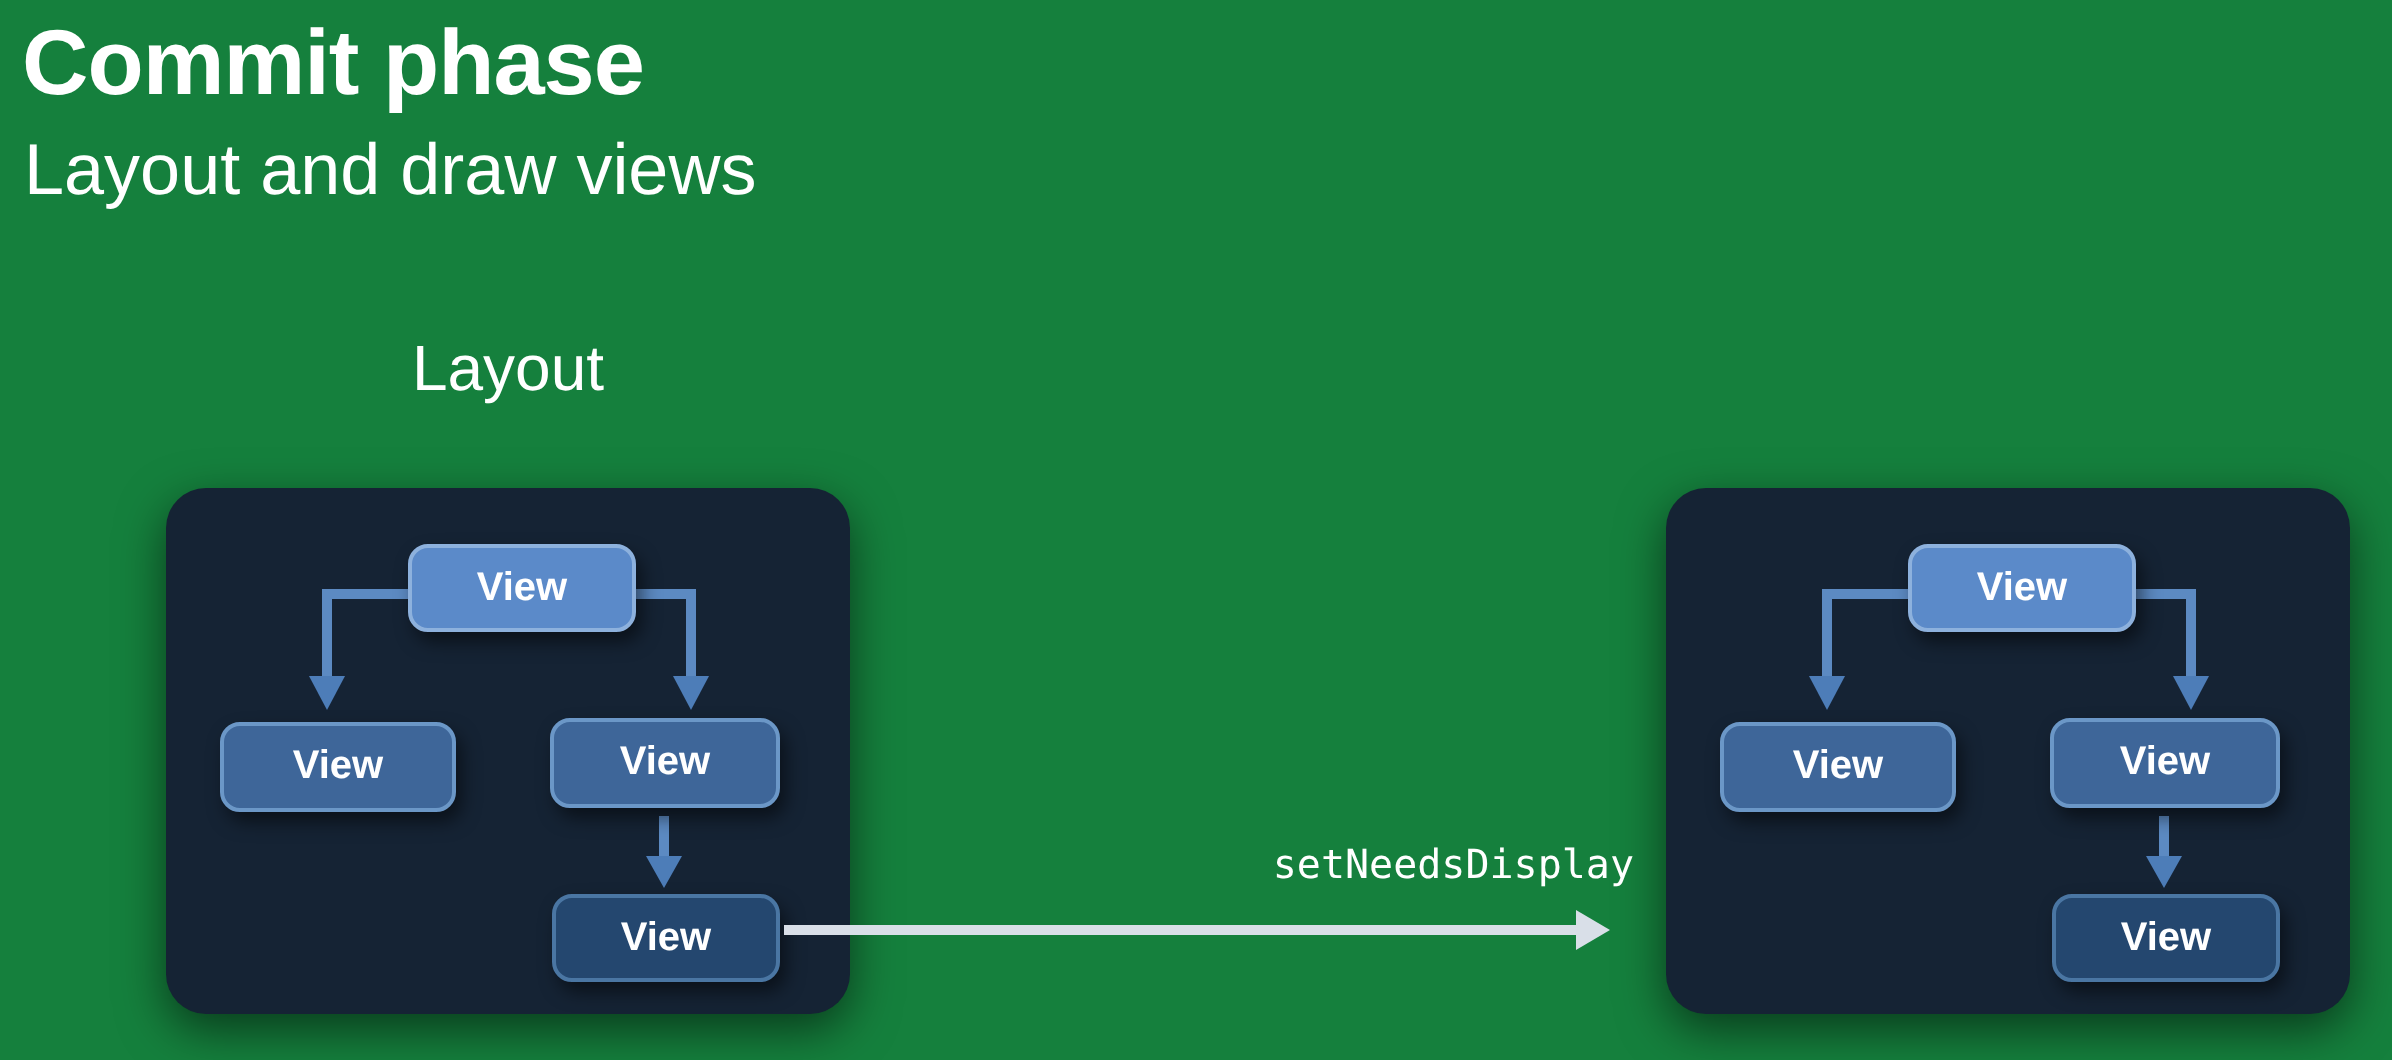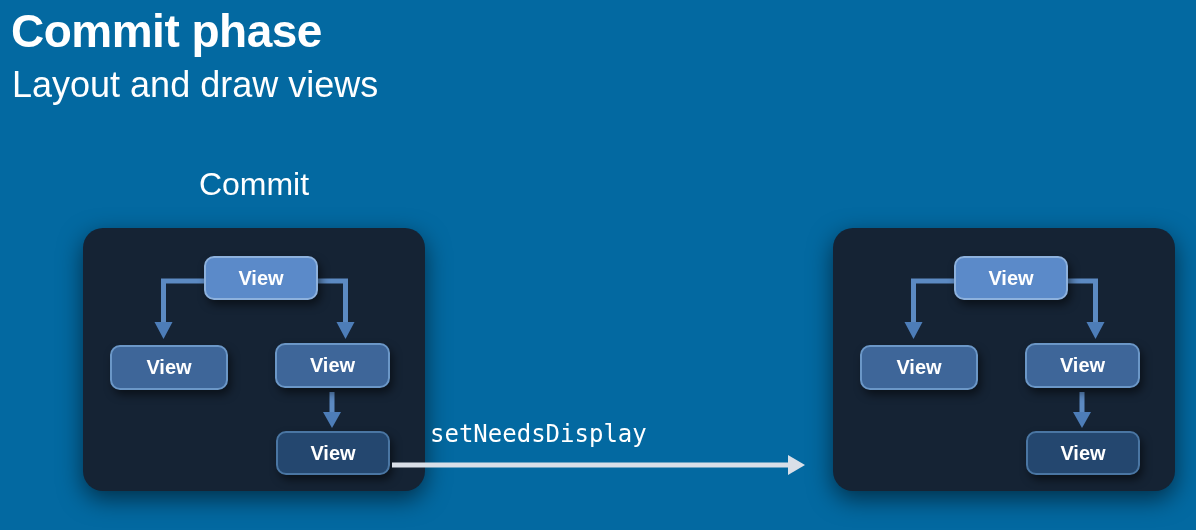--- a/index.html
+++ b/index.html
@@ -1,38 +1,38 @@
 <!DOCTYPE html>
 <html><head>
 <meta charset="utf-8">
 <style>
   * { margin: 0; padding: 0; box-sizing: border-box; }
   html, body { width: 1196px; height: 530px; background: #000; overflow: hidden; }
   body { font-family: "Liberation Sans", sans-serif; color: #fff; position: relative; }
 
-  .slide { position: absolute; inset: 0; background: #0369a1; }
+  .slide { position: absolute; inset: 0; background: #15803d; }
 
   .slide-title {
     position: absolute; left: 11px; top: 4px;
     font-size: 46px; font-weight: 700; letter-spacing: -0.5px; color: #fff;
   }
   .slide-subtitle {
     position: absolute; left: 12px; top: 64px;
     font-size: 36px; font-weight: 400; color: #fff;
   }
 
   .section-title {
     position: absolute; top: 166px; width: 342px;
     font-size: 32px; font-weight: 400; text-align: center; color: #fff;
   }
   .section-title.layout { left: 83px; }
   .section-title.draw   { left: 833px; }
 
   .panel {
-    position: absolute; top: 228px; width: 342px; height: 263px;
+    position: absolute; top: 244px; width: 342px; height: 263px;
     background: #152334; border-radius: 20px;
     box-shadow: 0 8px 24px rgba(0,0,0,0.55);
   }
   .panel.left  { left: 83px; }
   .panel.right { left: 833px; }
 
   .view-box {
     position: absolute; display: flex; align-items: center; justify-content: center;
     border-radius: 10px; font-size: 20px; font-weight: 700; color: #fff;
     box-shadow: 3px 5px 9px rgba(0,0,0,0.5);
@@ -57,33 +57,33 @@
   .tree-arrows { position: absolute; inset: 0; width: 342px; height: 263px; pointer-events: none; }
   .tree-arrows path { stroke: #5c8ac2; stroke-width: 5; fill: none; }
   .tree-arrows polygon { fill: #4d7db8; }
 
   .transition-arrow-svg { position: absolute; left: 392px; top: 452px; width: 414px; height: 26px; }
   .transition-arrow-svg line { stroke: #d9dfe8; stroke-width: 5; }
   .transition-arrow-svg polygon { fill: #d9dfe8; }
 
   .transition-label {
     position: absolute; left: 430px; top: 420px; width: 387px;
-    text-align: left; font-family: "DejaVu Sans Mono", "Liberation Mono", monospace;
-    font-size: 24px; font-weight: 500; color: #fff;
+    text-align: right; font-family: "DejaVu Sans Mono", "Liberation Mono", monospace;
+    font-size: 20px; font-weight: 500; color: #fff;
   }
 </style>
 </head>
 <body>
 
 <div class="slide">
 
   <h1 class="slide-title">Commit phase</h1>
   <h2 class="slide-subtitle">Layout and draw views</h2>
 
-  <div class="section-title layout">Commit</div>
+  <div class="section-title layout">Layout</div>
 
   <div class="panel left">
     <svg class="tree-arrows" viewBox="0 0 342 263">
       <g>
         <path d="M121 53 L80.5 53 L80.5 96"></path>
         <polygon points="71.5,94 89.5,94 80.5,111"></polygon>
       </g>
       <g>
         <path d="M235 53 L262.5 53 L262.5 96"></path>
         <polygon points="253.5,94 271.5,94 262.5,111"></polygon>

